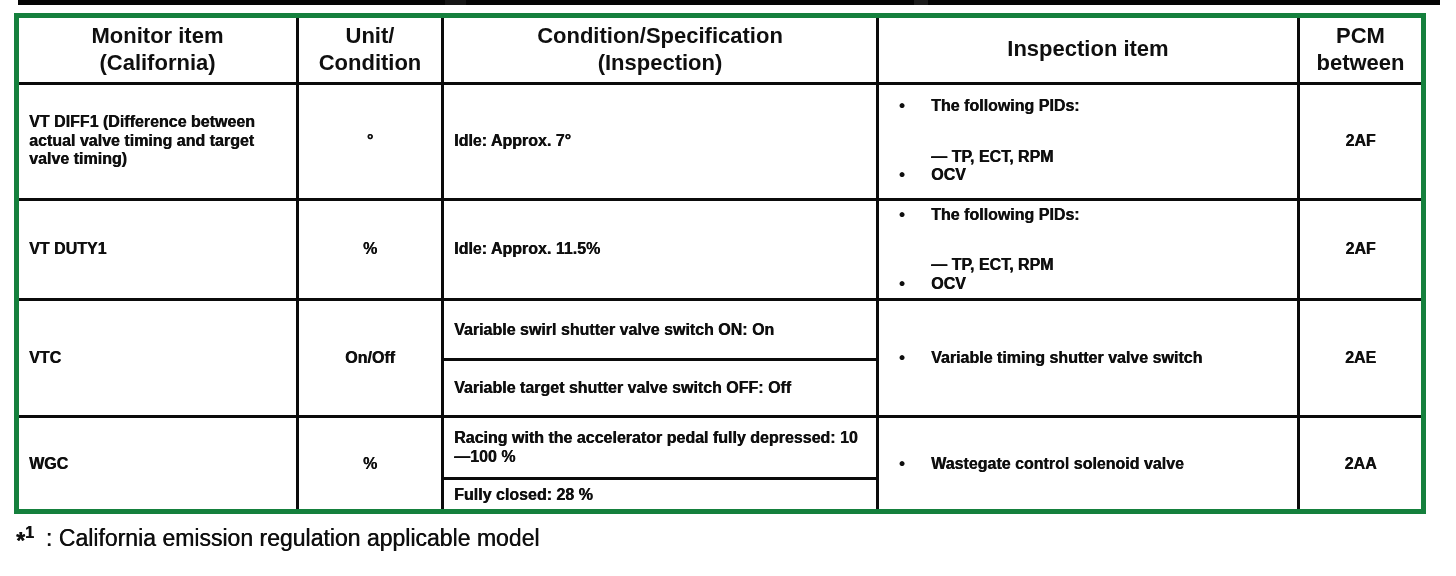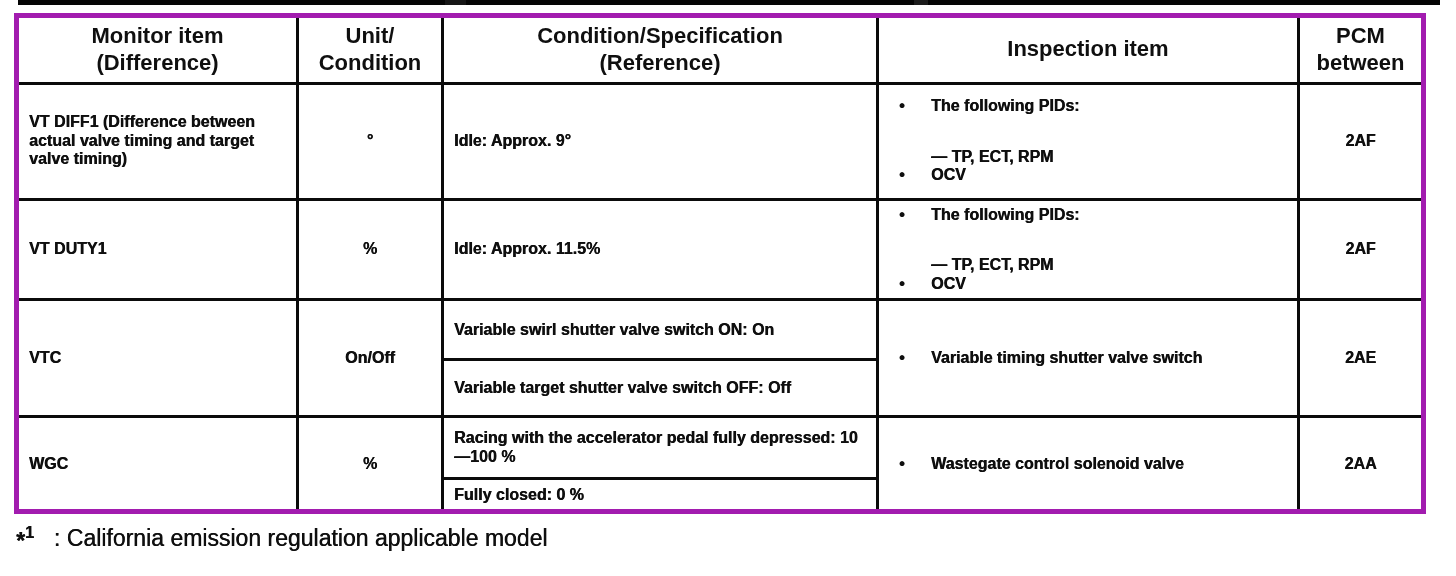--- a/index.html
+++ b/index.html
@@ -12,21 +12,21 @@
     overflow:hidden;
   }
   
   .scan-line {
     position:absolute; top:0; left:18px; width:1422px; height:5px;
     background:linear-gradient(90deg,#050505 0 30%,#161616 30% 31.5%,#050505 31.5% 63%,#1c1c1c 63% 64%,#050505 64% 100%);
   }
   table.spec {
     position:absolute; left:14px; top:13px; width:1407px;
     border-collapse:collapse; table-layout:fixed;
-    border:5px solid #a21caf;
+    border:5px solid #15803d;
   }
   th, td { border:3px solid #0b0b0b; vertical-align:middle; }
   th {
     font-weight:bold; font-size:22px; line-height:1.22;
     text-align:center; padding:5px 4px;
   }
   td {
     font-size:16px; line-height:1.16; padding:5px 10px;
     text-shadow:0.45px 0 currentColor; 
     font-weight:bold;
@@ -42,64 +42,64 @@
   .bullet-line { display:flex; align-items:flex-start; }
   .bullet-glyph { width:36px; flex:0 0 36px; text-align:left; padding-left:4px; }
   .sub-line { margin-left:36px;margin-top:32px; }
   td.inspection { padding-left:16px; }
   .footnote {
     position:absolute; left:16px; top:524px;
     font-size:23px; text-shadow:0.45px 0 currentColor; white-space:nowrap;
   }
   .fn-star { font-weight:bold; font-size:23px; vertical-align:-3px; }
   .fn-sup  { font-weight:bold; font-size:16px; vertical-align:8px; }
-  .fn-text { margin-left:20px;text-align:center; }
+  .fn-text { margin-left:12px;text-align:center; }
 </style>
 </head>
 <body>
 
 <div class="scan-line"></div>
 
 <table class="spec">
   <colgroup>
     <col style="width:281px">
       <col style="width:145px">
       <col style="width:435px">
       <col style="width:421px">
       <col style="width:125px">
   </colgroup>
   <thead>
     <tr class="h-head">
       <th>
         <div>Monitor item</div>
-        <div>(Difference)</div>
+        <div>(California)</div>
       </th>
       <th>
         <div>Unit/</div>
         <div>Condition</div>
       </th>
       <th>
         <div>Condition/Specification</div>
-        <div>(Reference)</div>
+        <div>(Inspection)</div>
       </th>
       <th>
         <div>Inspection item</div>
       </th>
       <th>
         <div>PCM</div>
         <div>between</div>
       </th>
     </tr>
   </thead>
   <tbody>
 
     <tr class="h-r1">
       <td>VT DIFF1 (Difference between actual valve timing and target valve timing)</td>
       <td class="center">°</td>
-      <td>Idle: Approx. 9°</td>
+      <td>Idle: Approx. 7°</td>
       <td class="inspection">
         <div class="bullet-line">
           <span class="bullet-glyph">•</span>
           <span>The following PIDs:</span>
         </div>
         <div class="sub-line">— TP, ECT, RPM</div>
         <div class="bullet-line">
           <span class="bullet-glyph">•</span>
           <span>OCV</span>
         </div>
@@ -147,20 +147,20 @@
       <td>Racing with the accelerator pedal fully depressed: 10—100 %</td>
       <td rowspan="2" class="inspection">
         <div class="bullet-line">
           <span class="bullet-glyph">•</span>
           <span>Wastegate control solenoid valve</span>
         </div>
       </td>
       <td rowspan="2" class="center">2AA</td>
     </tr>
     <tr class="h-r4b">
-      <td>Fully closed: 0 %</td>
+      <td>Fully closed: 28 %</td>
     </tr>
   </tbody>
 </table>
 
 <div class="footnote">
   <span class="fn-star">*</span><span class="fn-sup">1</span><span class="fn-text">: California emission regulation applicable model</span>
 </div>
 
 </body></html>

